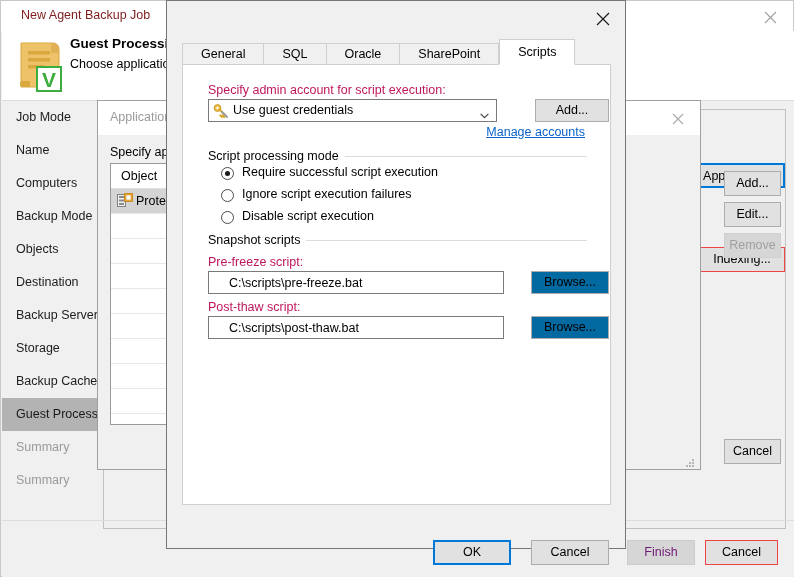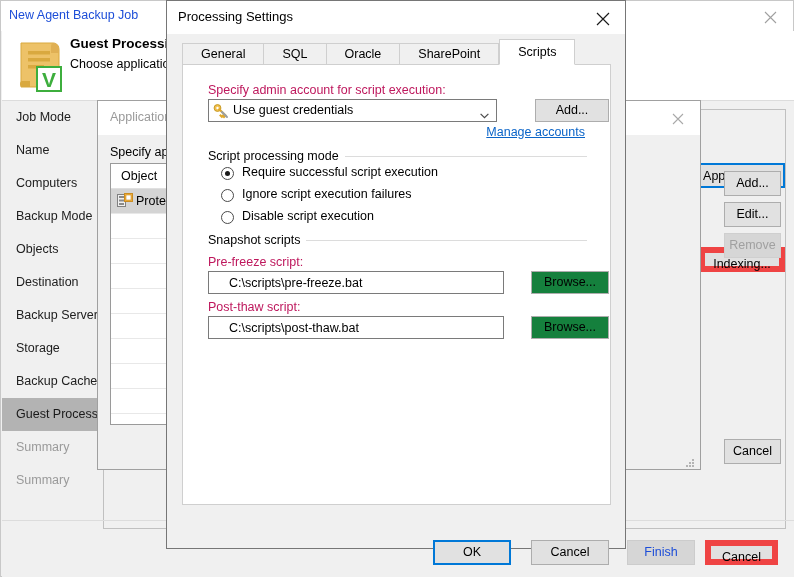--- a/index.html
+++ b/index.html
@@ -28,23 +28,23 @@
     box-sizing: border-box;
   }
   #wizard-titlebar {
     position: absolute;
     left: 0; top: 0;
     width: 100%; height: 30px;
     background: #ffffff;
   }
   #wizard-title {
     position: absolute;
-    left: 8px; top: 7px;
-    font-size: 12.5px;
-    color: #1d4ed8;
+    left: 20px; top: 7px;
+    font-size: 12.5px;
+    color: #7f1d1d;
   }
   #wizard-close {
     position: absolute;
     right: 0; top: 0;
     width: 46px; height: 30px;
     color: #a0a0a0;
     font-size: 15px;
     line-height: 30px;
     text-align: center;
     cursor: default;
@@ -125,21 +125,21 @@
   }
   #wz-line2 {
     position: absolute;
     left: 612px; top: 212px;
     font-size: 12.5px;
     white-space: nowrap;
   }
   .wz-btn {
     position: absolute;
     background: #e1e1e1;
-    border: 6px solid #ef4444;
+    border: 1px solid #ef4444;
     font-size: 12.5px;
     text-align: center;
     box-sizing: border-box;
     cursor: default;
     font-family: "Liberation Sans", sans-serif;
     color: #000;
   }
   #btn-applications {
     left: 698px; top: 162px;
     width: 86px; height: 25px;
@@ -156,21 +156,21 @@
     left: 1px; top: 519px;
     width: 792px; height: 1px;
     background: #dcdcdc;
   }
   #btn-finish {
     left: 626px; top: 539px;
     width: 68px; height: 25px;
     line-height: 23px;
     background: #d6d6d6;
     border: 1px solid #cccccc;
-    color: #1d4ed8;
+    color: #701a75;
   }
   #btn-wizard-cancel {
     left: 704px; top: 539px;
     width: 73px; height: 25px;
     line-height: 23px;
   }
 
   
   #app-dialog {
     position: absolute;
@@ -468,21 +468,21 @@
     line-height: 21px;
     outline: none;
   }
   #in-prefreeze { left: 25px; top: 206px; width: 296px; }
   #in-postthaw { left: 25px; top: 251px; width: 296px; }
   .browse-btn {
     position: absolute;
     width: 78px; height: 23px;
     line-height: 21px;
     text-align: center;
-    background: #15803d;
+    background: #0369a1;
     border: 1px solid #adadad;
     font-size: 12.5px;
     box-sizing: border-box;
     cursor: default;
   }
   #browse1 { left: 348px; top: 206px; }
   #browse2 { left: 348px; top: 251px; }
 
   #ps-ok {
     position: absolute;
@@ -619,23 +619,20 @@
         <rect x="0" y="8" width="2" height="2"></rect>
           <rect x="3" y="8" width="2" height="2"></rect>
           <rect x="6" y="8" width="2" height="2"></rect>
       </g>
     </svg>
   </div>
 </div>
 
 <div id="ps-dialog">
 
-  <div id="ps-titlebar">
-    <div id="ps-title">Processing Settings</div>
-  </div>
   <div id="ps-close">
     <svg width="14" height="14" viewBox="0 0 14 14" style="vertical-align:middle">
       <path d="M1,1 L13,13 M13,1 L1,13" stroke="#1a1a1a" stroke-width="1.15" fill="none"></path>
     </svg>
   </div>
 
   <div id="ps-tabstrip">
     <div class="ps-tab">General</div>
     <div class="ps-tab">SQL</div>
     <div class="ps-tab">Oracle</div>

